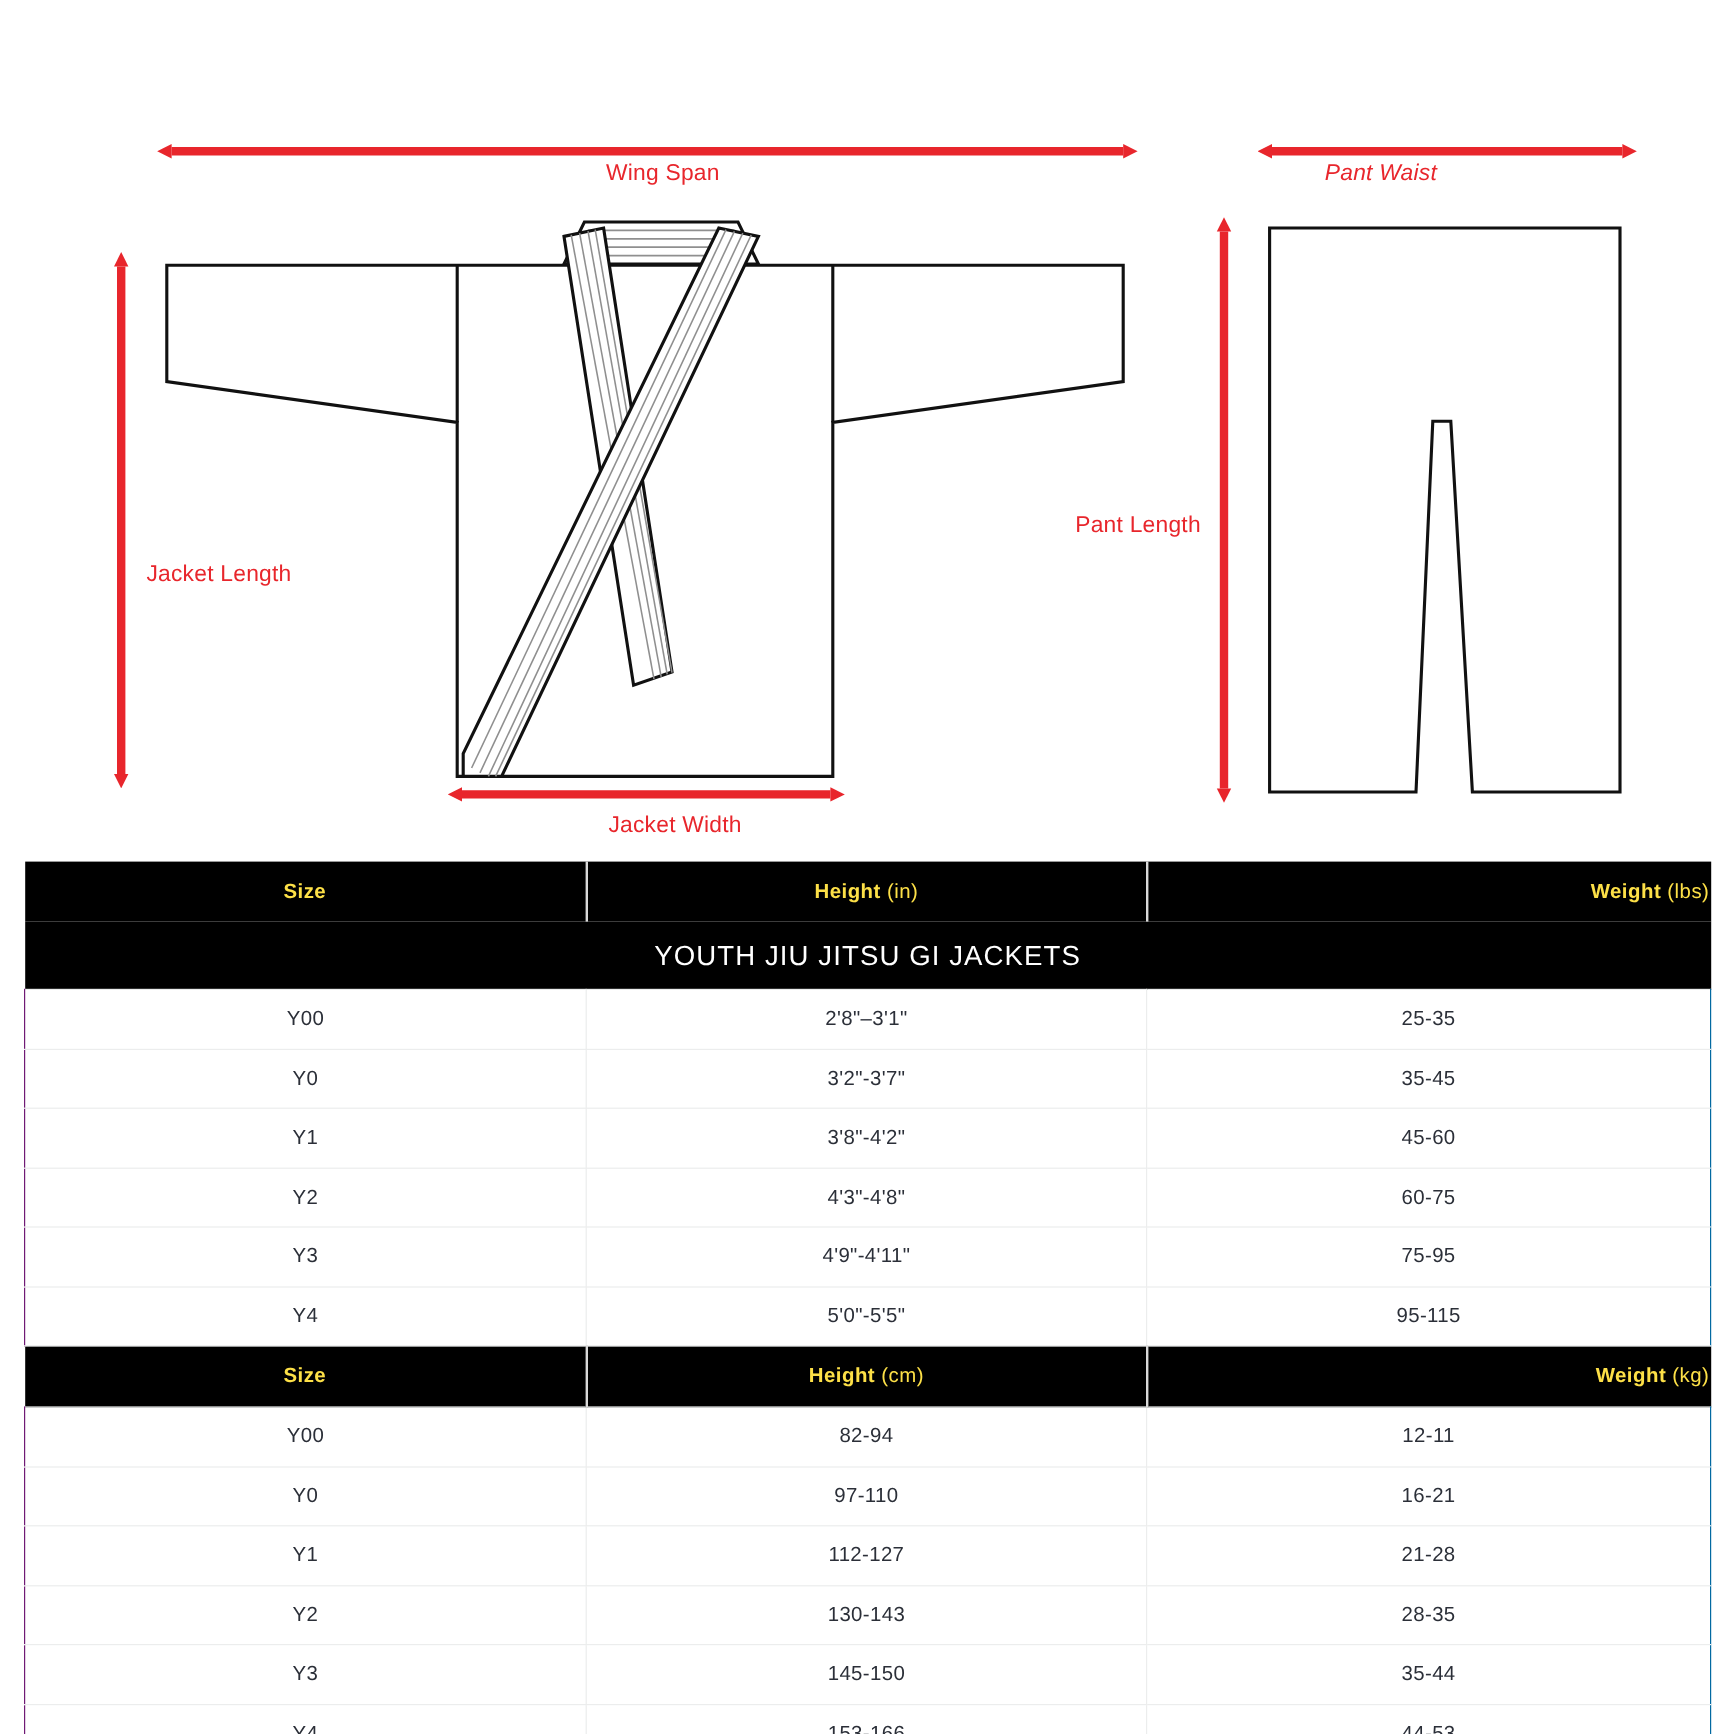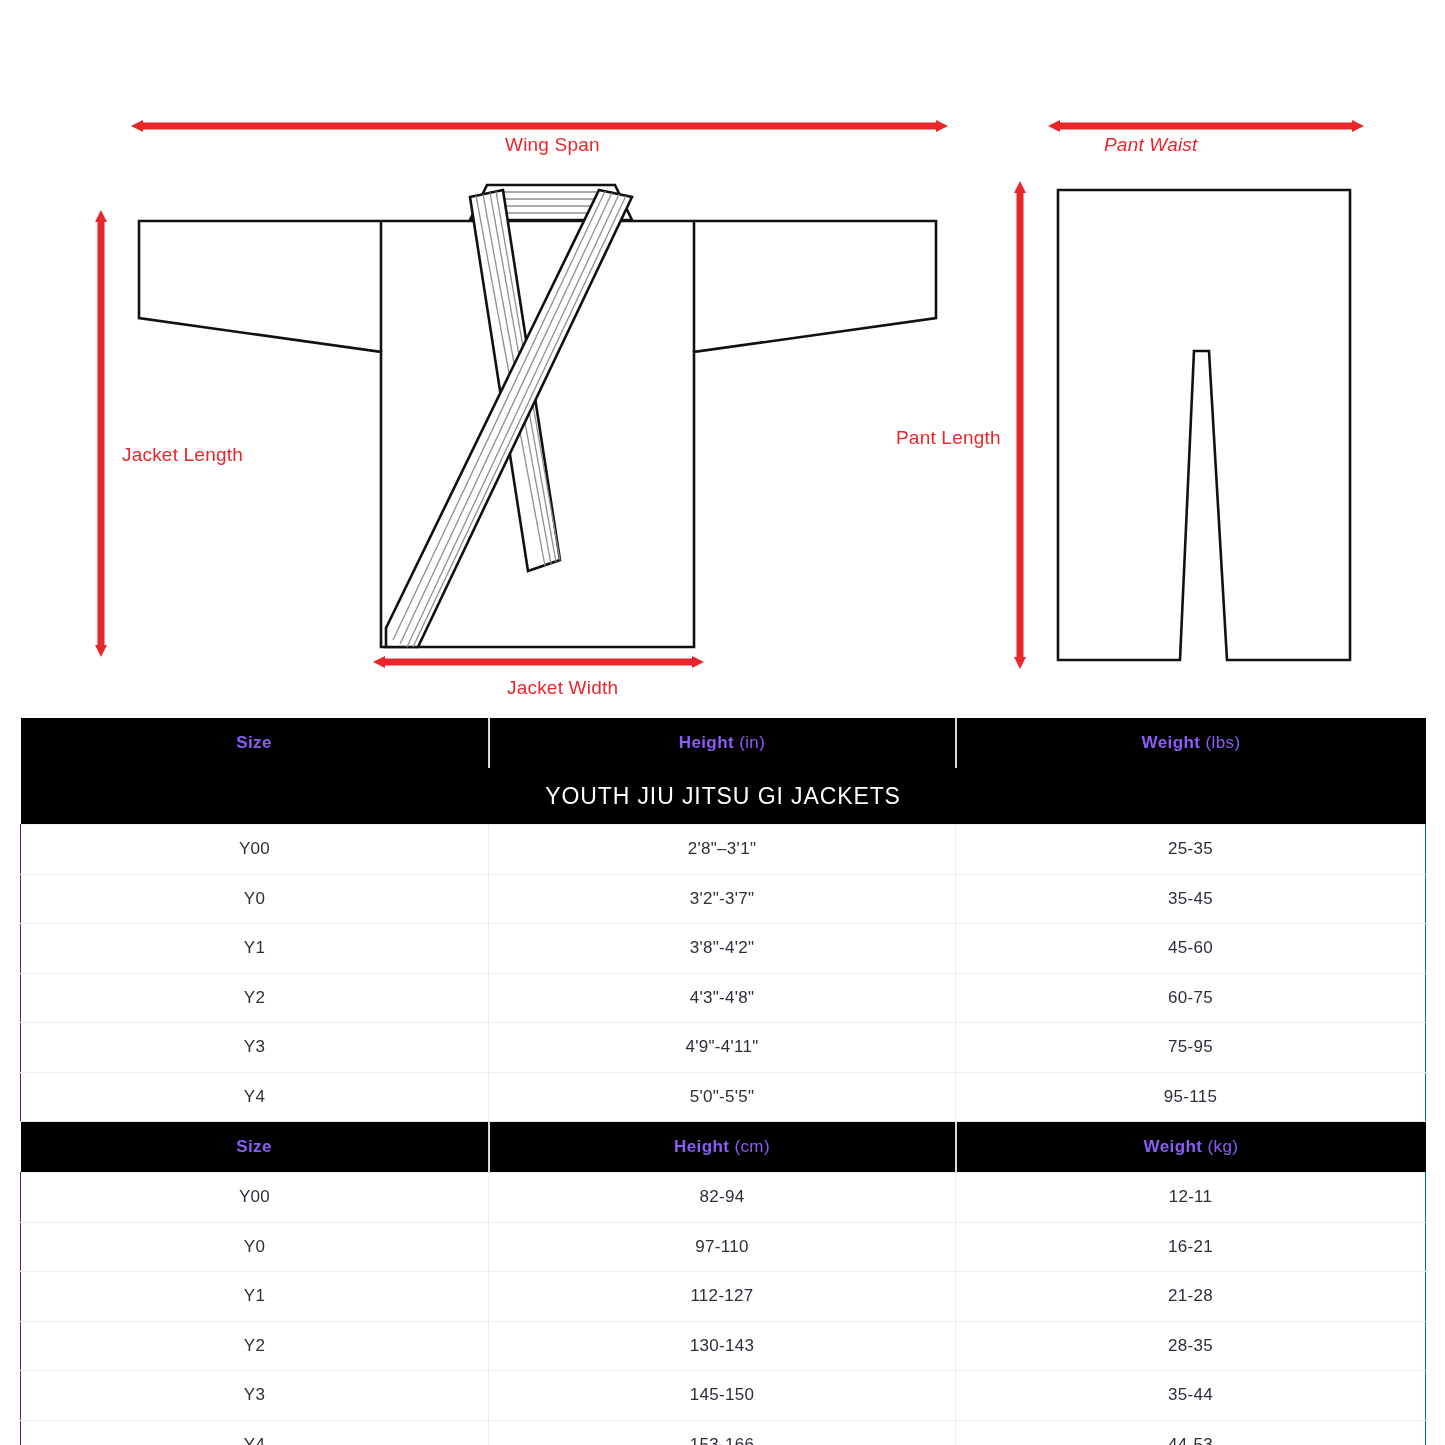--- a/index.html
+++ b/index.html
@@ -38,21 +38,21 @@
   .dim-label {
     position: absolute;
     color: #e8262c;
     font-family: "Liberation Sans", sans-serif;
     font-size: 19px;
     letter-spacing: 0.2px;
     white-space: nowrap;
   }
   #label-wing-span   { left: 505px; top: 134px; }
   #label-pant-waist  { left: 1104px; top: 134px; font-style: italic; }
-  #label-jacket-len  { left: 122px; top: 444px; }
+  #label-jacket-len  { left: 122px; top: 468px; }
   #label-pant-len    { left: 896px; top: 427px; }
   #label-jacket-wid  { left: 507px; top: 677px; }
 
   
   .size-table {
     position: absolute;
     left: 20px;
     width: 1405px;
     border-collapse: collapse;
     table-layout: fixed;
@@ -69,32 +69,32 @@
     text-align: center;
     height: 54px;
     font-family: "Liberation Sans Narrow", "Liberation Sans", sans-serif;
     font-weight: normal;
     font-size: 23px;
     letter-spacing: 0.9px;
     border: none;
   }
   .tbl-head-row th {
     background: #000000;
-    color: #8b5cf6;
+    color: #fde047;
     text-align: center;
     height: 48px;
     font-family: "Liberation Sans Narrow", "Liberation Sans", sans-serif;
     font-weight: bold;
     font-size: 17px;
     letter-spacing: 0.4px;
     border-left: 2px solid #d9d9d9;
     border-right: 2px solid #d9d9d9;
   }
   .tbl-head-row th:first-child { border-left: none; }
-  .tbl-head-row th:last-child  { border-right: none; }
+  .tbl-head-row th:last-child  { border-right: none; text-align: right; }
   .tbl-head-row th .unit {
     font-weight: normal;
   }
   .size-table tbody.body-rows td {
     background: #ffffff;
     color: #2b2f38;
     text-align: center;
     height: 46.5px;
     font-family: "Liberation Sans Narrow", "Liberation Sans", sans-serif;
     font-size: 17px;

